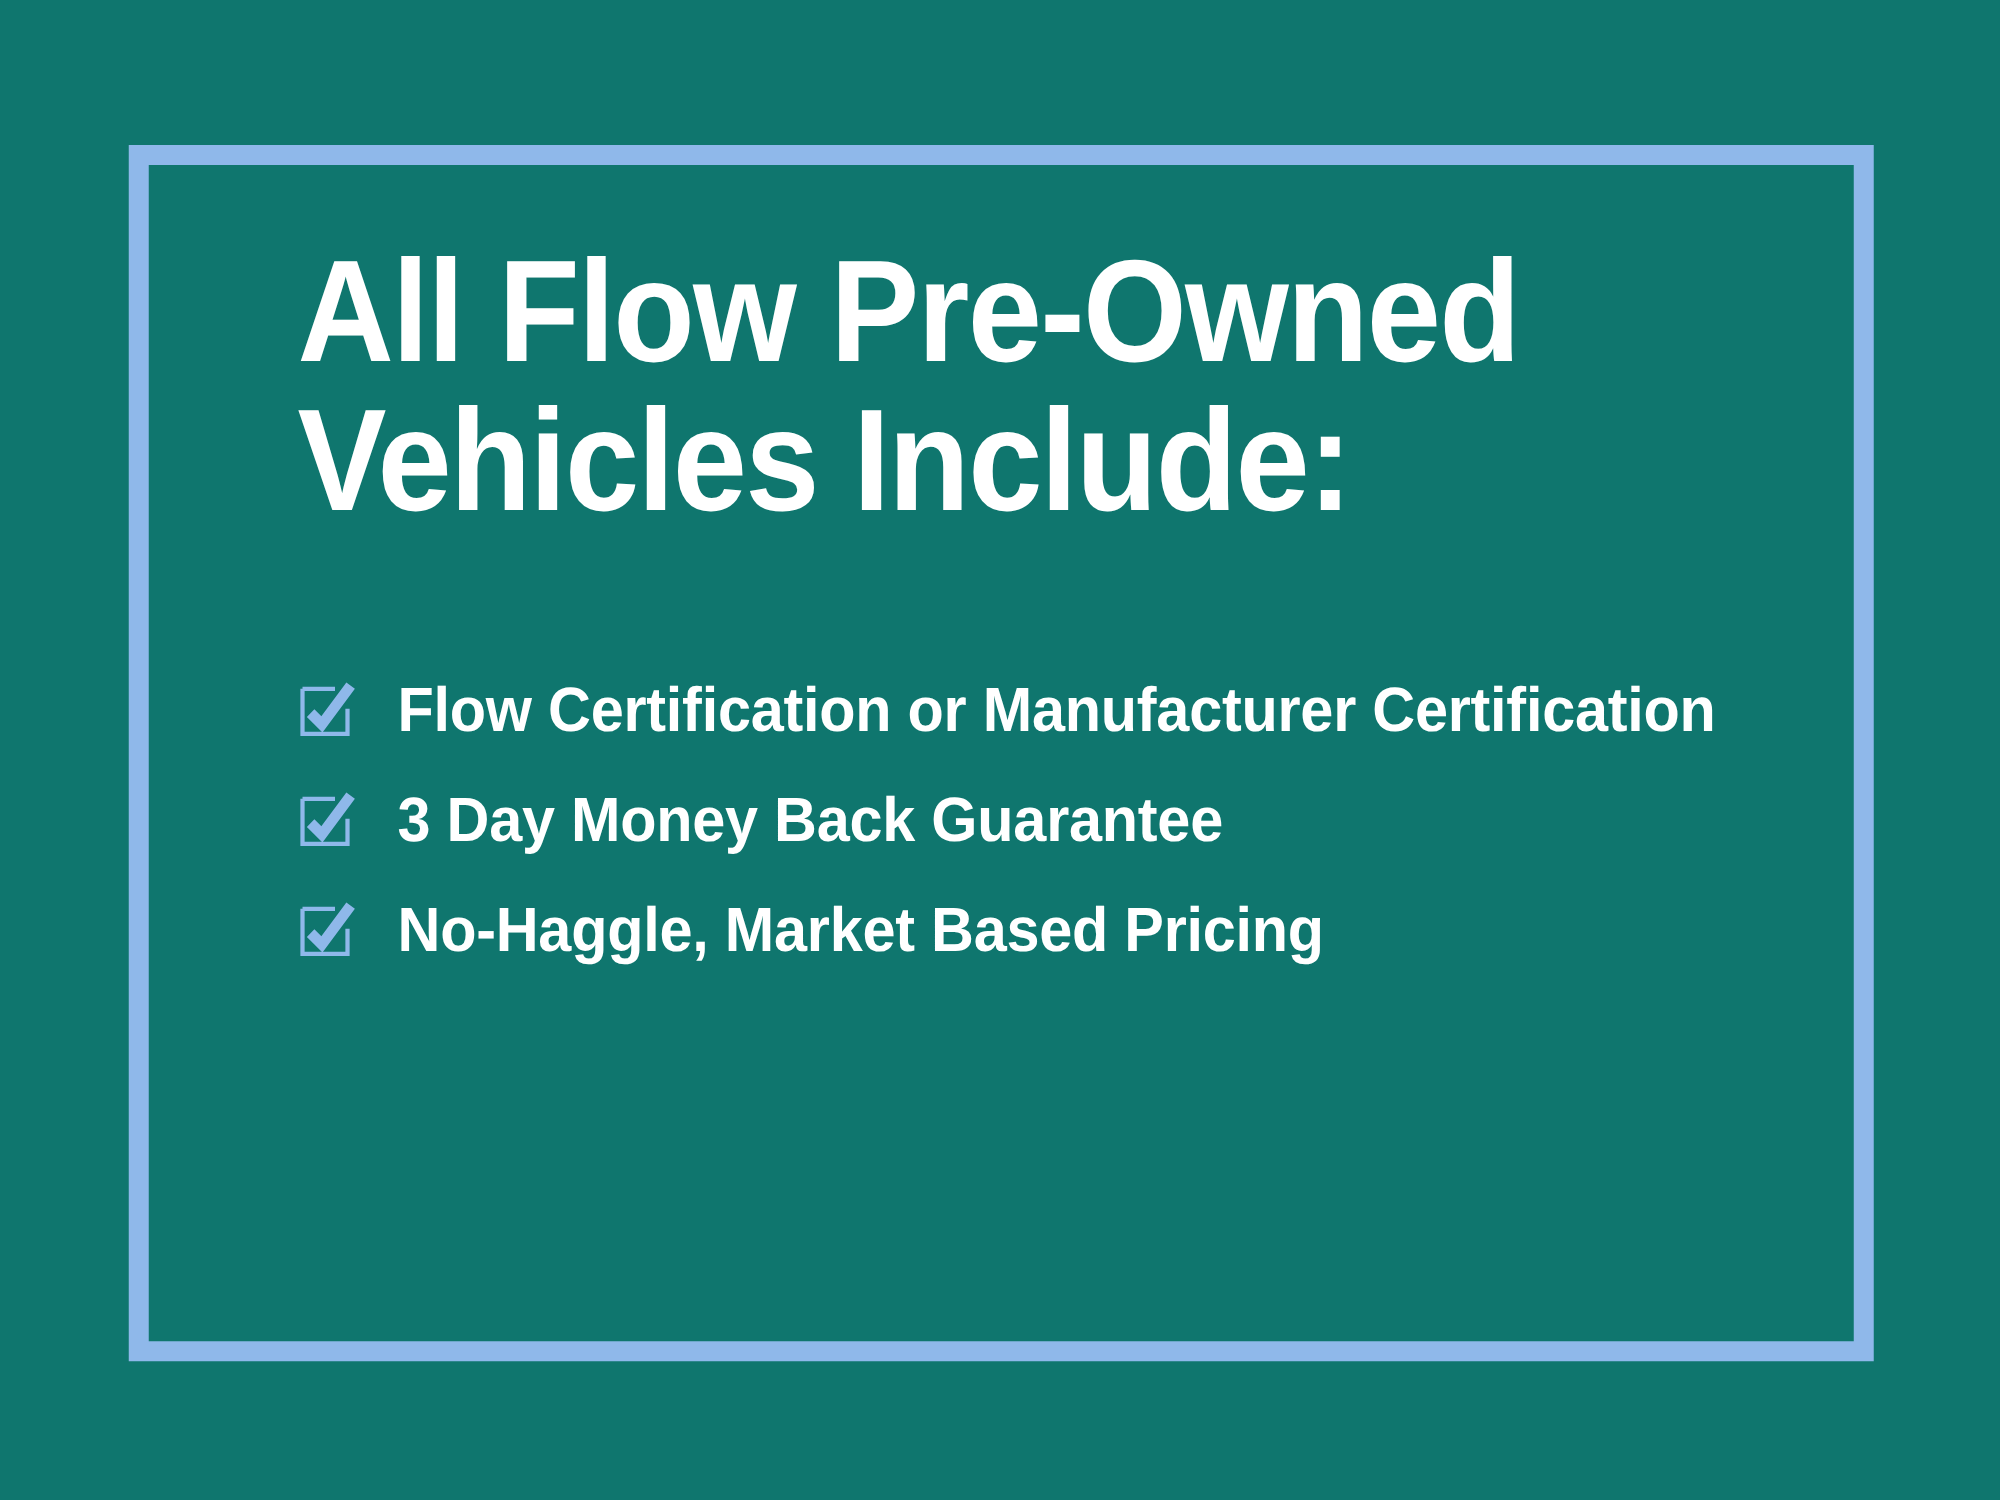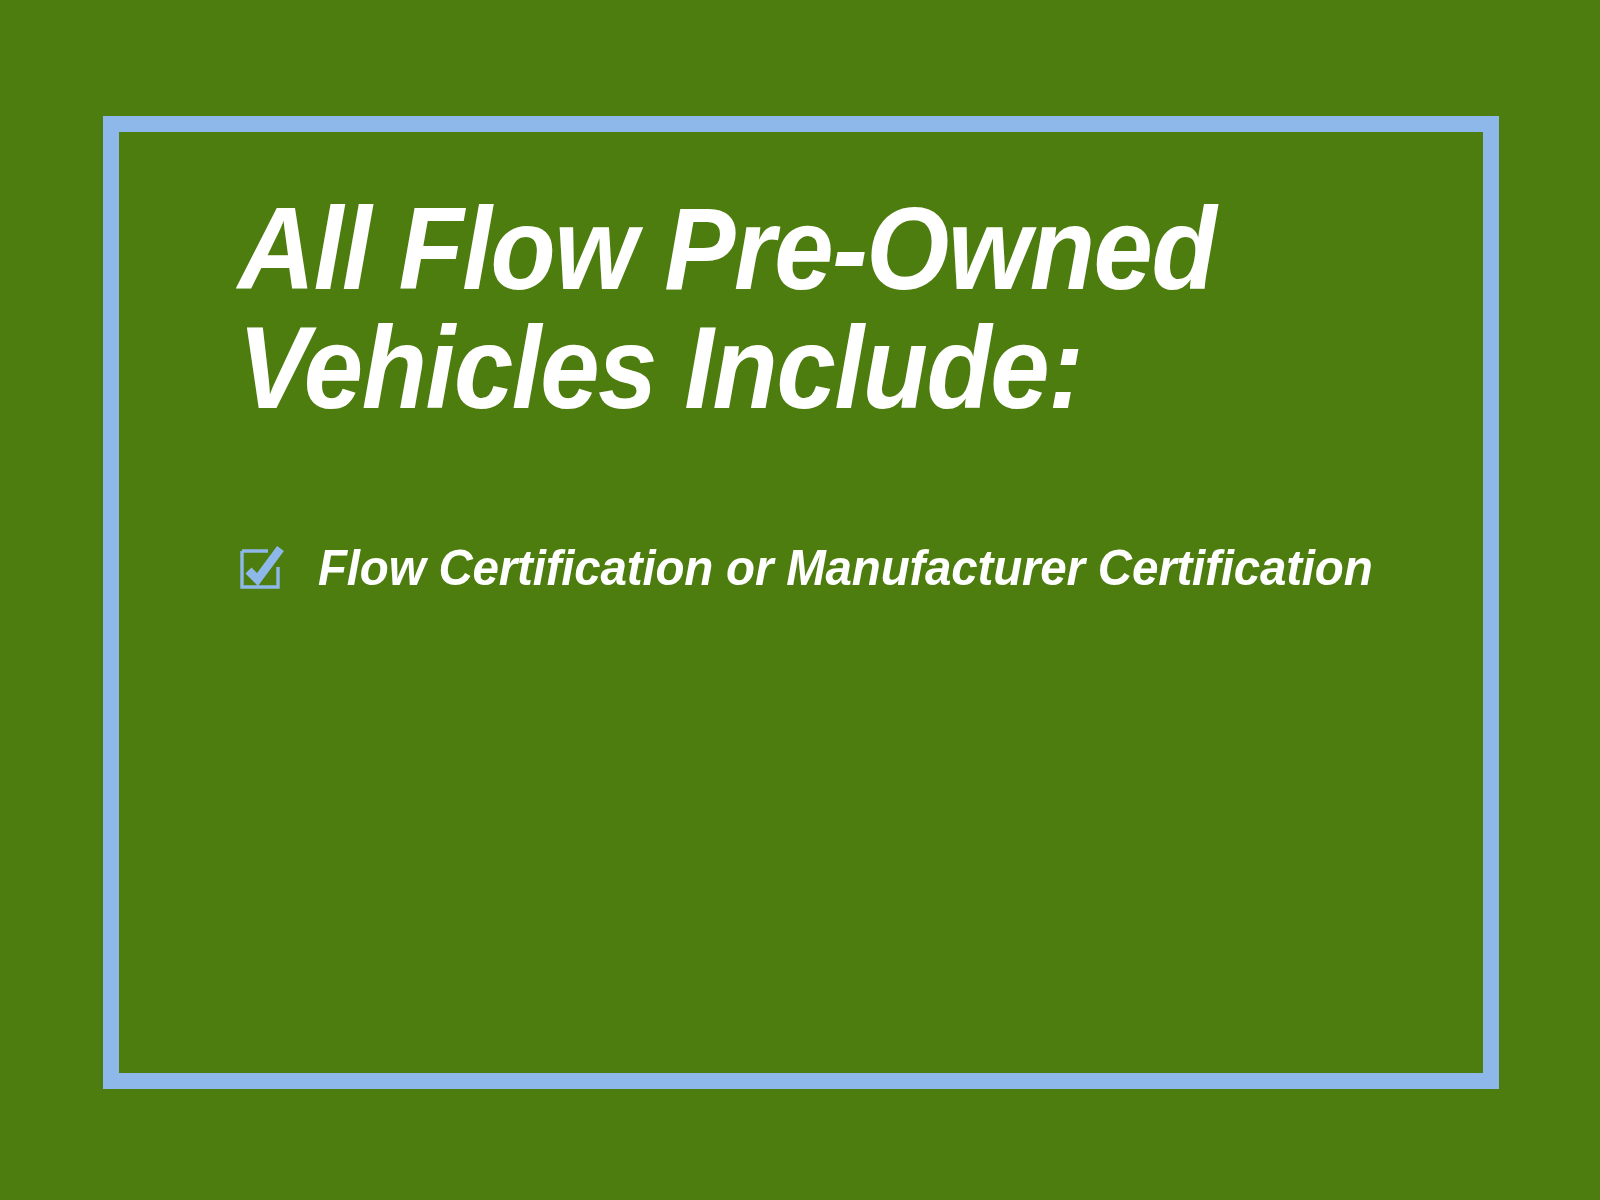--- a/index.html
+++ b/index.html
@@ -14,23 +14,22 @@
     overflow: hidden;
     font-family: "Liberation Sans", sans-serif;
     background: #04468a;
   }
 
   
   #promo-canvas {
     position: relative;
     width: 1600px;
     height: 1200px;
-    background: #4d7c0f;
+    background: #0f766e;
     box-sizing: border-box;
-    font-style: italic;
   }
 
   
   #promo-frame {
     position: absolute;
     left: 103px;
     top: 116px;
     width: 1396px;
     height: 973px;
     border: 16px solid #8fb8ea;
@@ -115,17 +114,31 @@
       <li class="promo-list-item">
         <svg class="promo-check-icon" viewBox="0 0 46 46">
           <path d="M4 6 H30 M4 6 V42 H40 V22" fill="none" stroke="#8fb8ea" stroke-width="3.4"></path>
           <path d="M10.5 25.5 L19.5 34.5 L42.5 3.5" fill="none" stroke="#8fb8ea" stroke-width="8.5" stroke-linecap="butt" stroke-linejoin="miter"></path>
         </svg>
         <span class="promo-item-label">Flow Certification or Manufacturer Certification</span>
       </li>
 
 
 
+      <li class="promo-list-item">
+        <svg class="promo-check-icon" viewBox="0 0 46 46">
+          <path d="M4 6 H30 M4 6 V42 H40 V22" fill="none" stroke="#8fb8ea" stroke-width="3.4"></path>
+          <path d="M10.5 25.5 L19.5 34.5 L42.5 3.5" fill="none" stroke="#8fb8ea" stroke-width="8.5" stroke-linecap="butt" stroke-linejoin="miter"></path>
+        </svg>
+        <span class="promo-item-label">3 Day Money Back Guarantee</span>
+      </li>
 
+      <li class="promo-list-item">
+        <svg class="promo-check-icon" viewBox="0 0 46 46">
+          <path d="M4 6 H30 M4 6 V42 H40 V22" fill="none" stroke="#8fb8ea" stroke-width="3.4"></path>
+          <path d="M10.5 25.5 L19.5 34.5 L42.5 3.5" fill="none" stroke="#8fb8ea" stroke-width="8.5" stroke-linecap="butt" stroke-linejoin="miter"></path>
+        </svg>
+        <span class="promo-item-label">No-Haggle, Market Based Pricing</span>
+      </li>
 
     </ul>
   </div>
 </div>
 
 </body></html>

